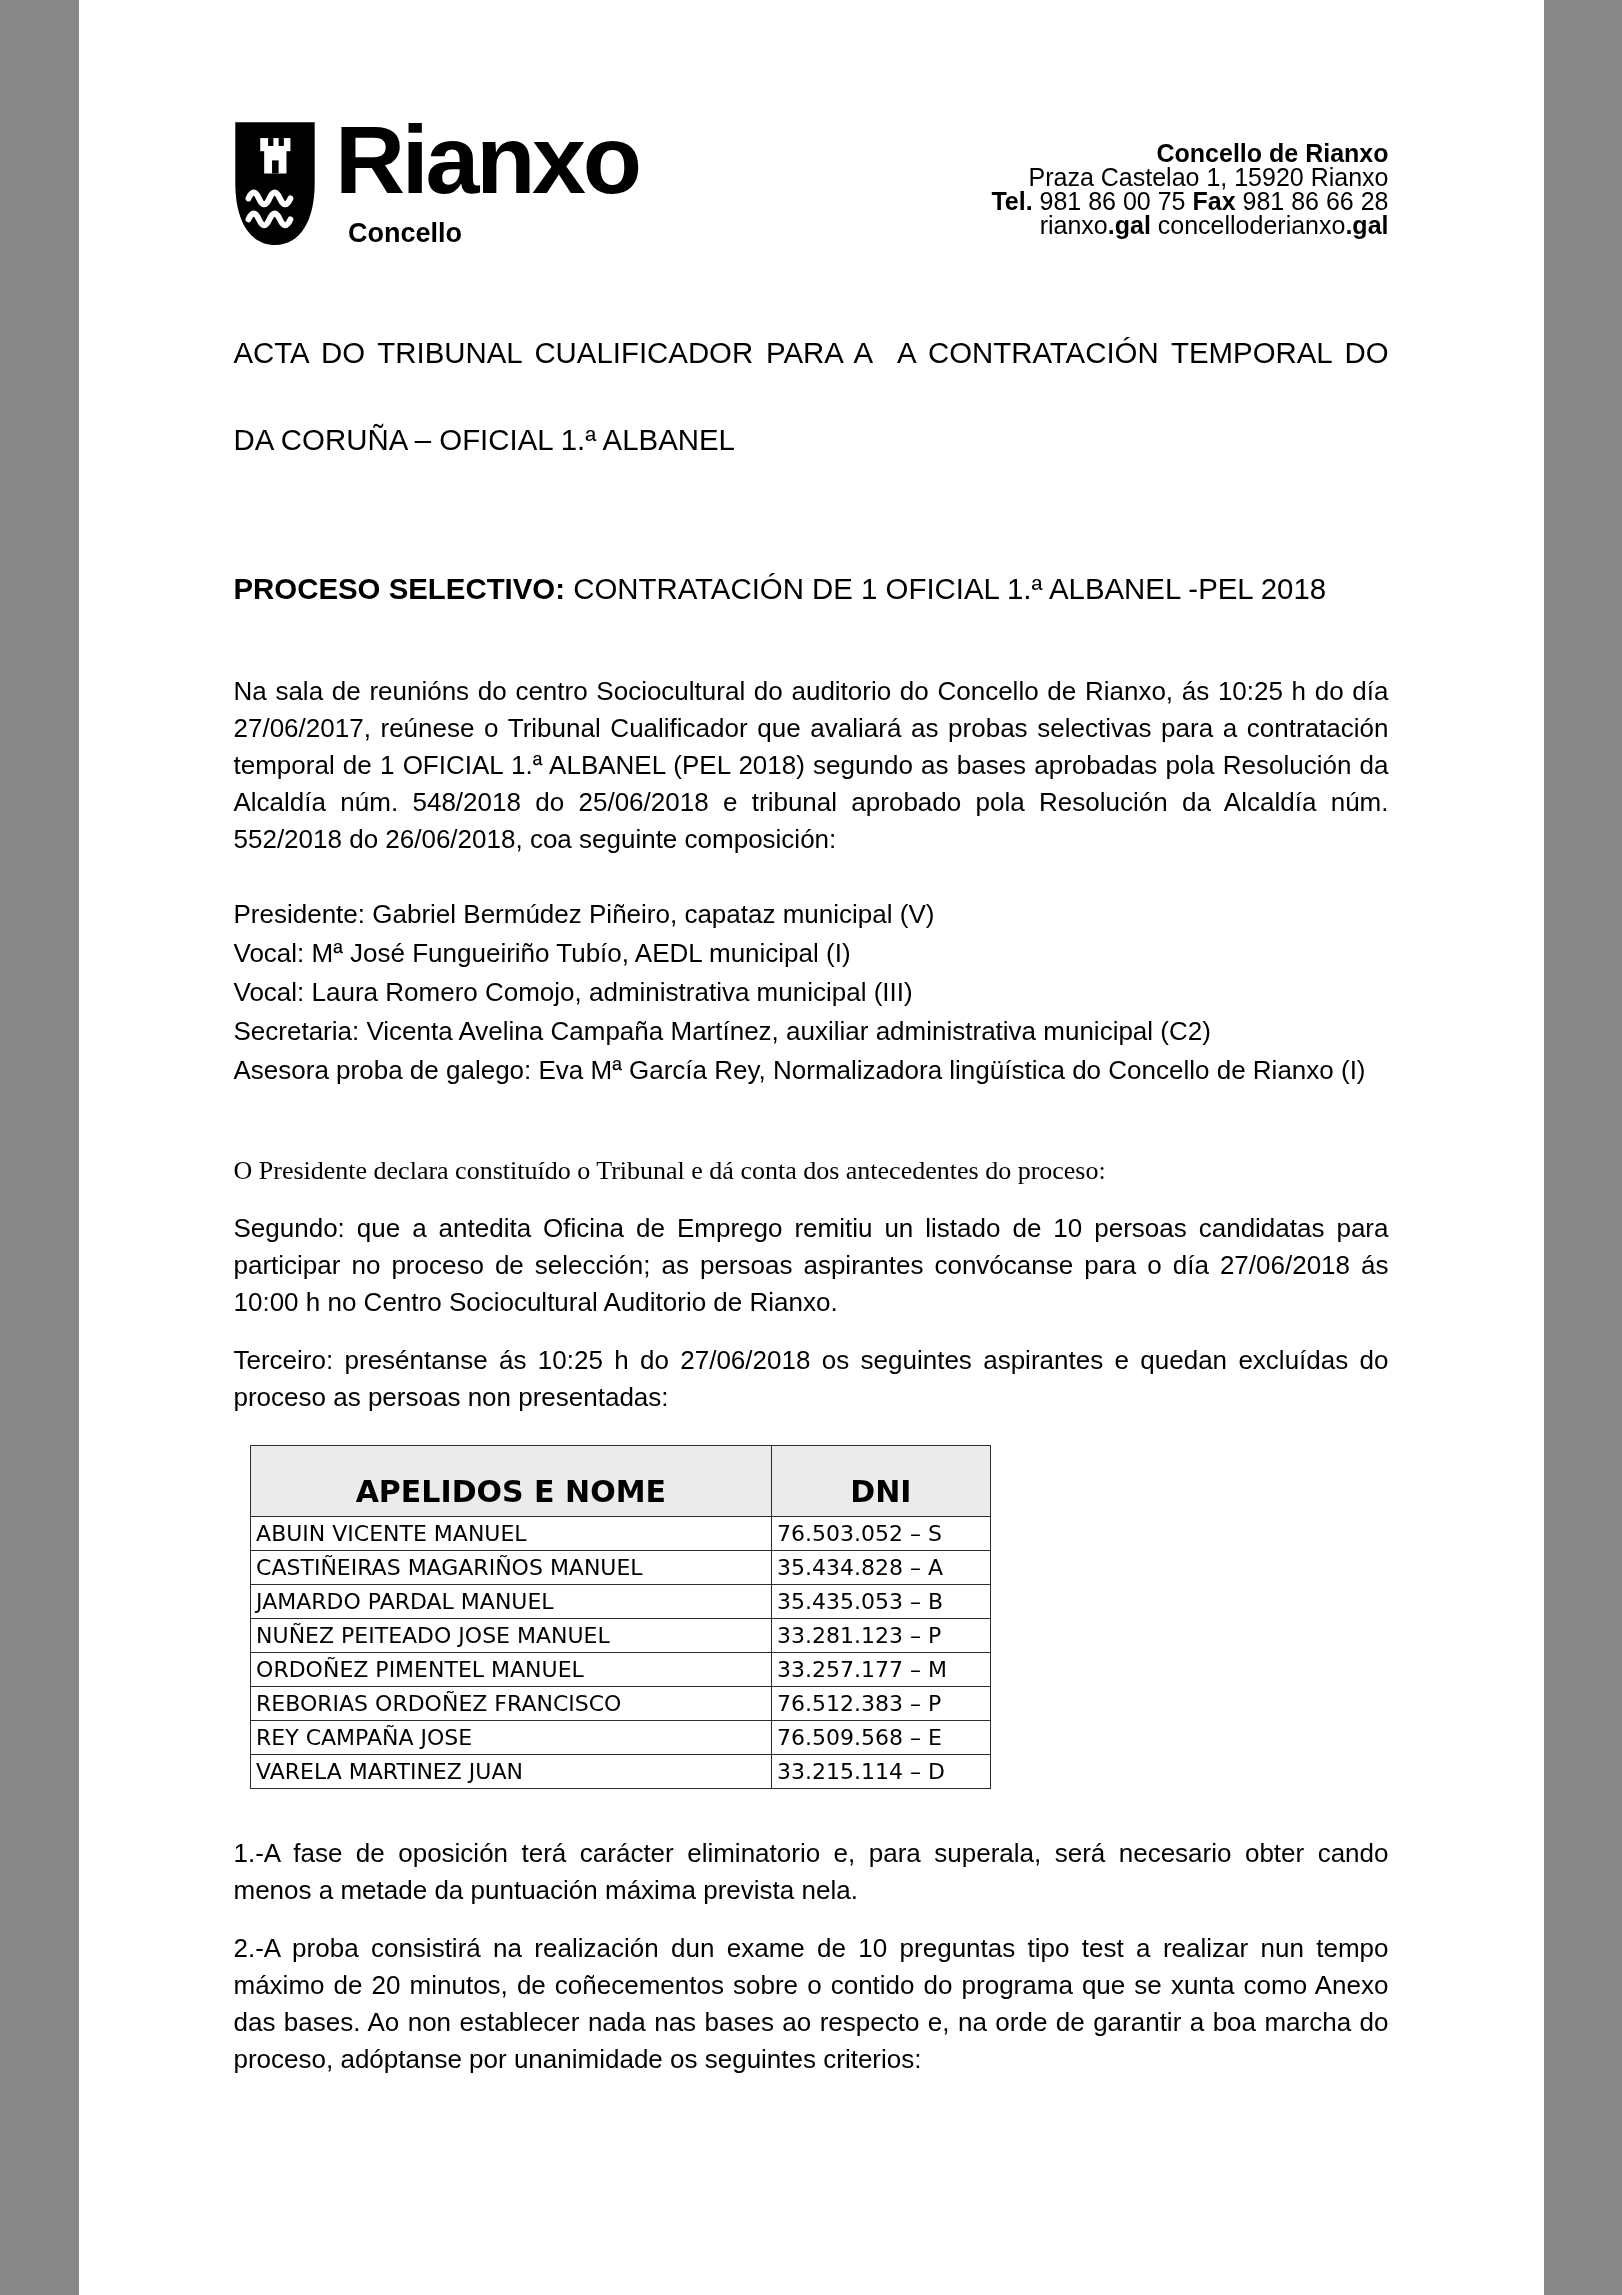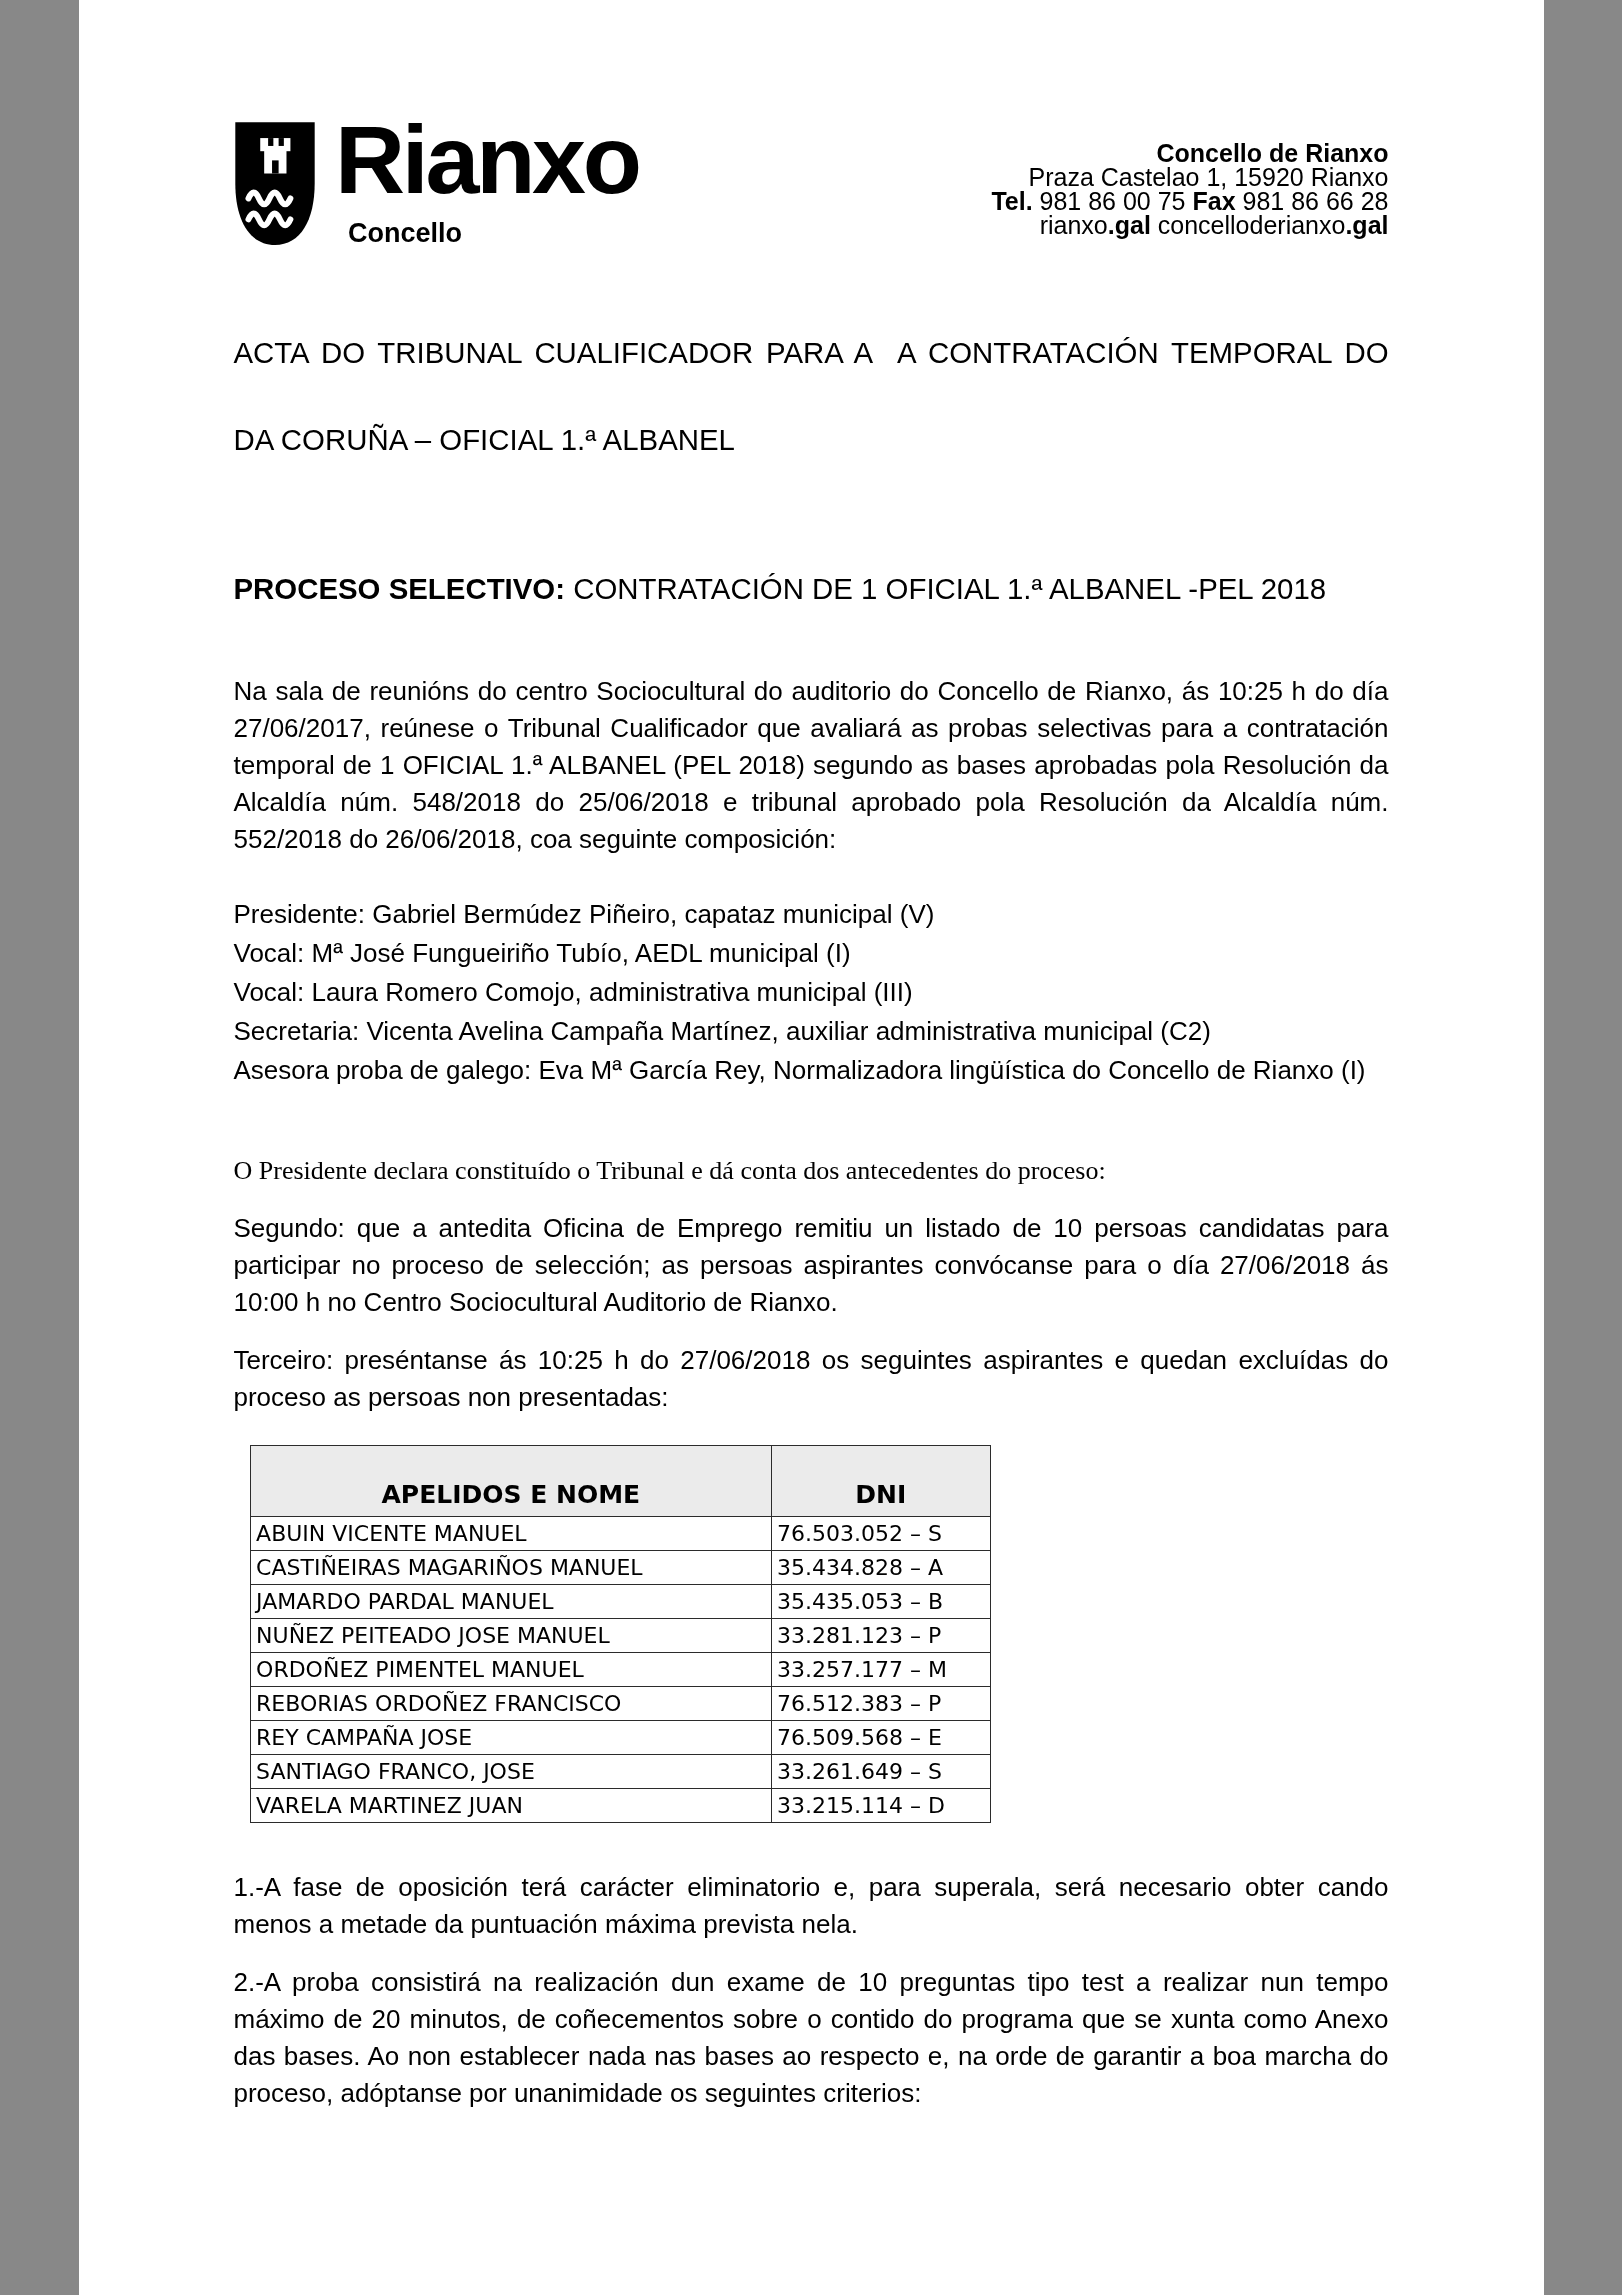--- a/index.html
+++ b/index.html
@@ -63,21 +63,21 @@
   table.candidates{
     border-collapse:collapse;
     width:741px;
     font-family:"DejaVu Sans", sans-serif;
   }
   table.candidates th, table.candidates td{
     border:1.3px solid #2b2b2b;
   }
   table.candidates th{
     background:#ebebeb;
-    font-size:25px;font-weight:bold;
+    font-size:30px;font-weight:bold;
     height:63px;
     vertical-align:bottom;
     text-align:center;
     padding:0 5.2px 6.5px 5.2px;
   }
   table.candidates td{
     font-size:22px;
     height:33px;
     vertical-align:middle;
     padding:0 5.2px;
@@ -176,24 +176,20 @@
         </tr>
         <tr>
           <td class="col-name">REBORIAS ORDOÑEZ FRANCISCO</td>
           <td class="col-dni">76.512.383 – P</td>
         </tr>
         <tr>
           <td class="col-name">REY CAMPAÑA JOSE</td>
           <td class="col-dni">76.509.568 – E</td>
         </tr>
         <tr>
-          <td class="col-name">SANTIAGO FRANCO, JOSE</td>
-          <td class="col-dni">33.261.649 – S</td>
-        </tr>
-        <tr>
           <td class="col-name">VARELA MARTINEZ JUAN</td>
           <td class="col-dni">33.215.114 – D</td>
         </tr>
       </tbody>
     </table>
   </div>
 
   <div class="para p-c1">1.-A fase de oposición terá carácter eliminatorio e, para superala, será necesario obter cando menos a metade da puntuación máxima prevista nela.</div>
   <div class="para p-c2">2.-A proba consistirá na realización dun exame de 10 preguntas tipo test a realizar nun tempo máximo de 20 minutos, de coñecementos sobre o contido do programa que se xunta como Anexo das bases. Ao non establecer nada nas bases ao respecto e, na orde de garantir a boa marcha do proceso, adóptanse por unanimidade os seguintes criterios:</div>
 

